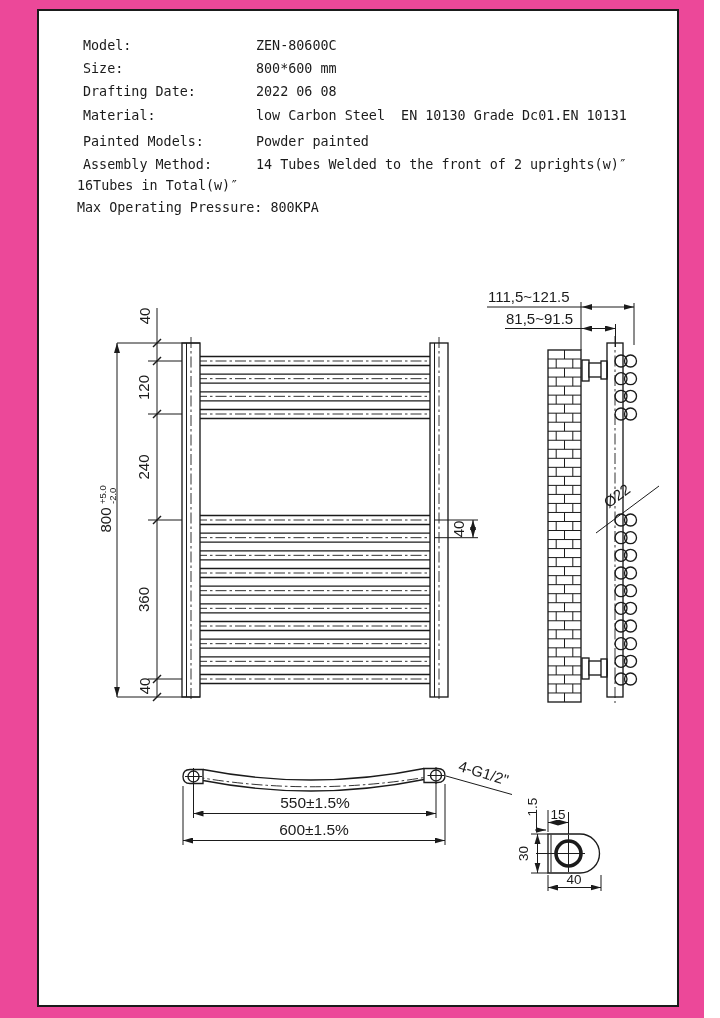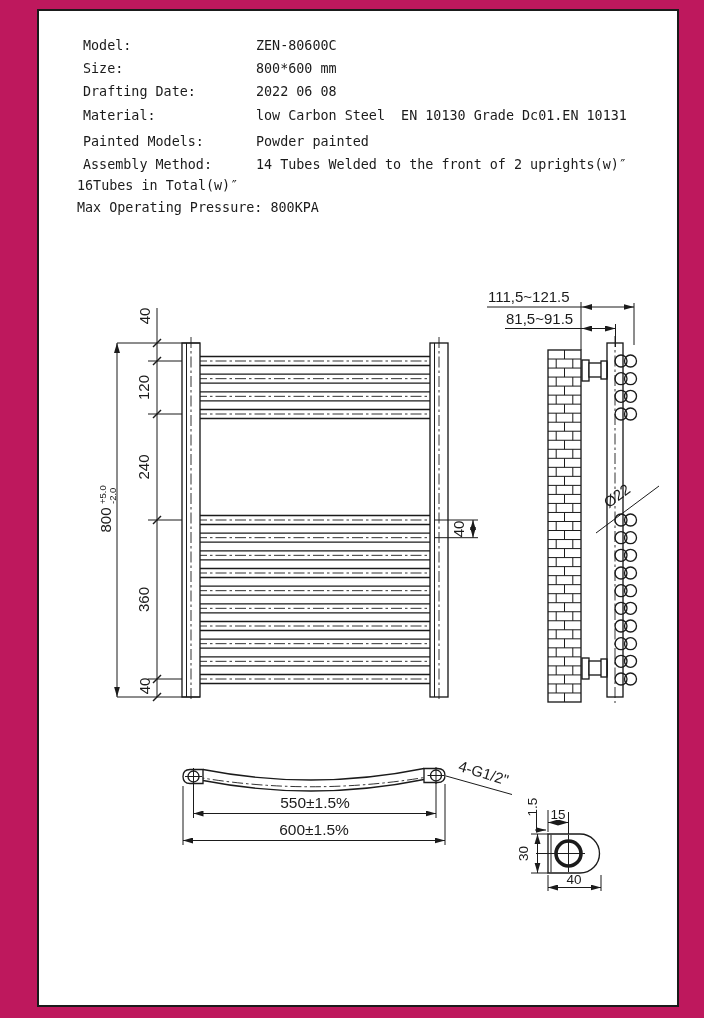--- a/index.html
+++ b/index.html
@@ -1,16 +1,16 @@
 <!DOCTYPE html>
 <html><head>
 <meta charset="utf-8">
 <style>
   html,body { margin:0; padding:0; background:#ffffff; }
-  #page { position:relative; width:704px; height:1018px; background:#be185d; overflow:hidden; }
+  #page { position:relative; width:704px; height:1018px; background:#ec4899; overflow:hidden; }
   svg { position:absolute; left:0; top:0; }
   .ln   { stroke:#1b1b1b; stroke-width:1.35; fill:none; }
   .thin { stroke:#1b1b1b; stroke-width:1;    fill:none; }
   .cl   { stroke:#1b1b1b; stroke-width:0.9;  fill:none; stroke-dasharray:11 3 2.5 3; }
   .wt   { fill:#ffffff; stroke:#1b1b1b; stroke-width:1.35; }
   .bold { stroke:#1b1b1b; stroke-width:3.6; fill:none; }
   text  { fill:#1b1b1b; }
   .spec { font:13.4px "DejaVu Sans Mono", monospace; white-space:pre; }
   .dim  { font:15px  "Liberation Sans", sans-serif; }
   .dim2 { font:15.5px "Liberation Sans", sans-serif; }

